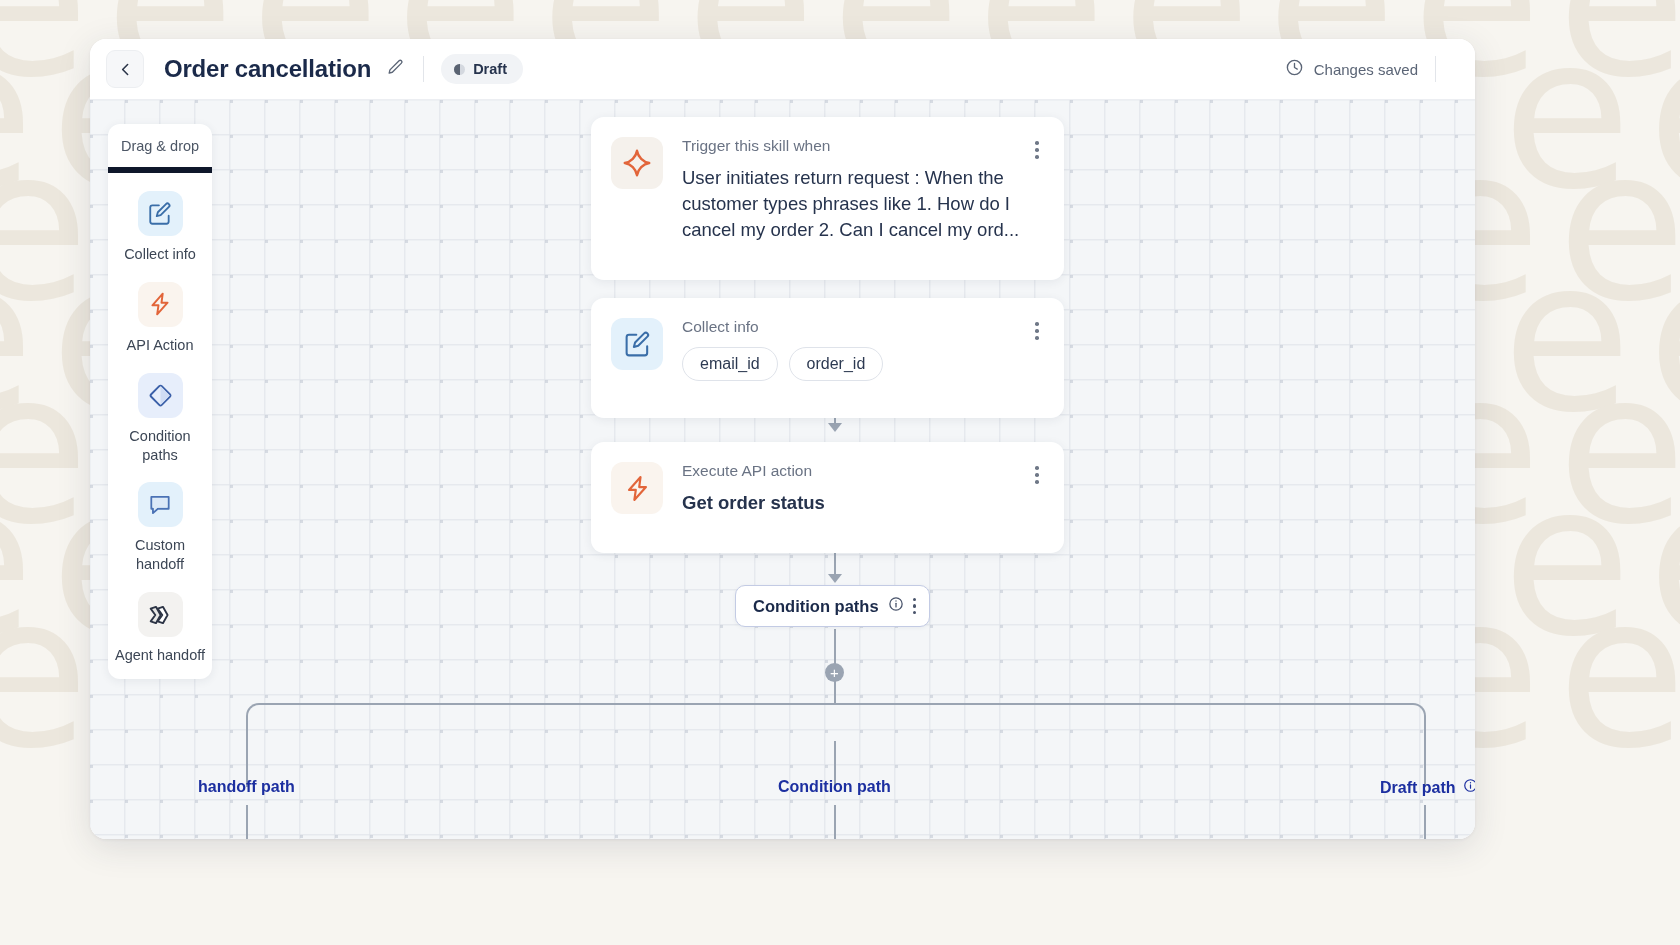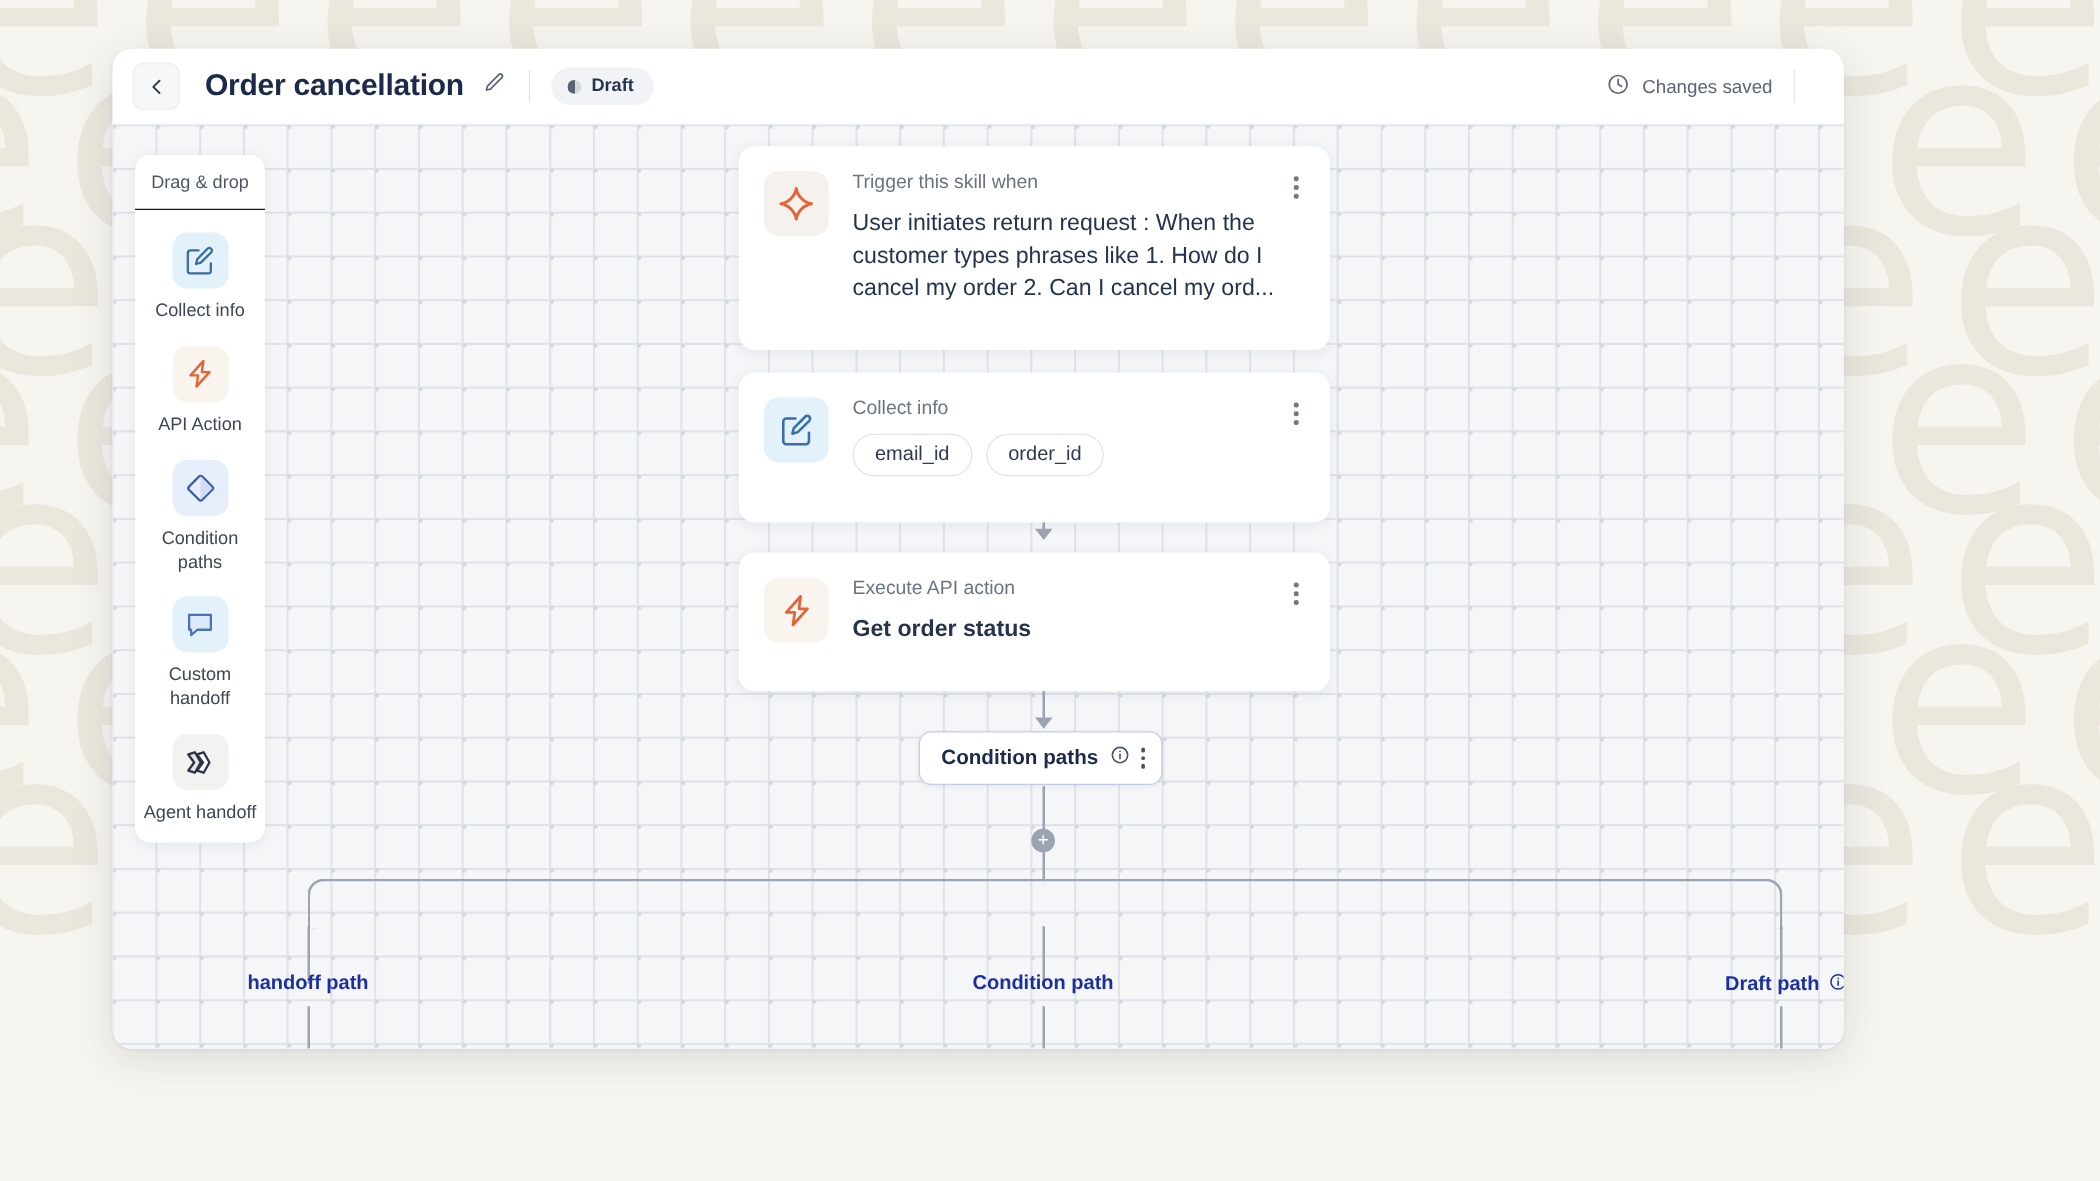--- a/index.html
+++ b/index.html
@@ -169,21 +169,21 @@
     border-radius: 12px;
     box-shadow: 0 2px 10px rgba(40,50,75,0.08);
     z-index: 5;
     padding-bottom: 14px;
   }
   #palette-header {
     padding: 14px 0 13px;
     text-align: center;
     font-size: 14.5px;
     color: #4d5766;
-    border-bottom: 1px solid #0f172a;
+    border-bottom: 6px solid #0f172a;
   }
   .palette-item {
     padding: 18px 6px 0;
     display: flex;
     flex-direction: column;
     align-items: center;
     cursor: grab;
   }
   .palette-icon-box {
     width: 45px; height: 45px;

